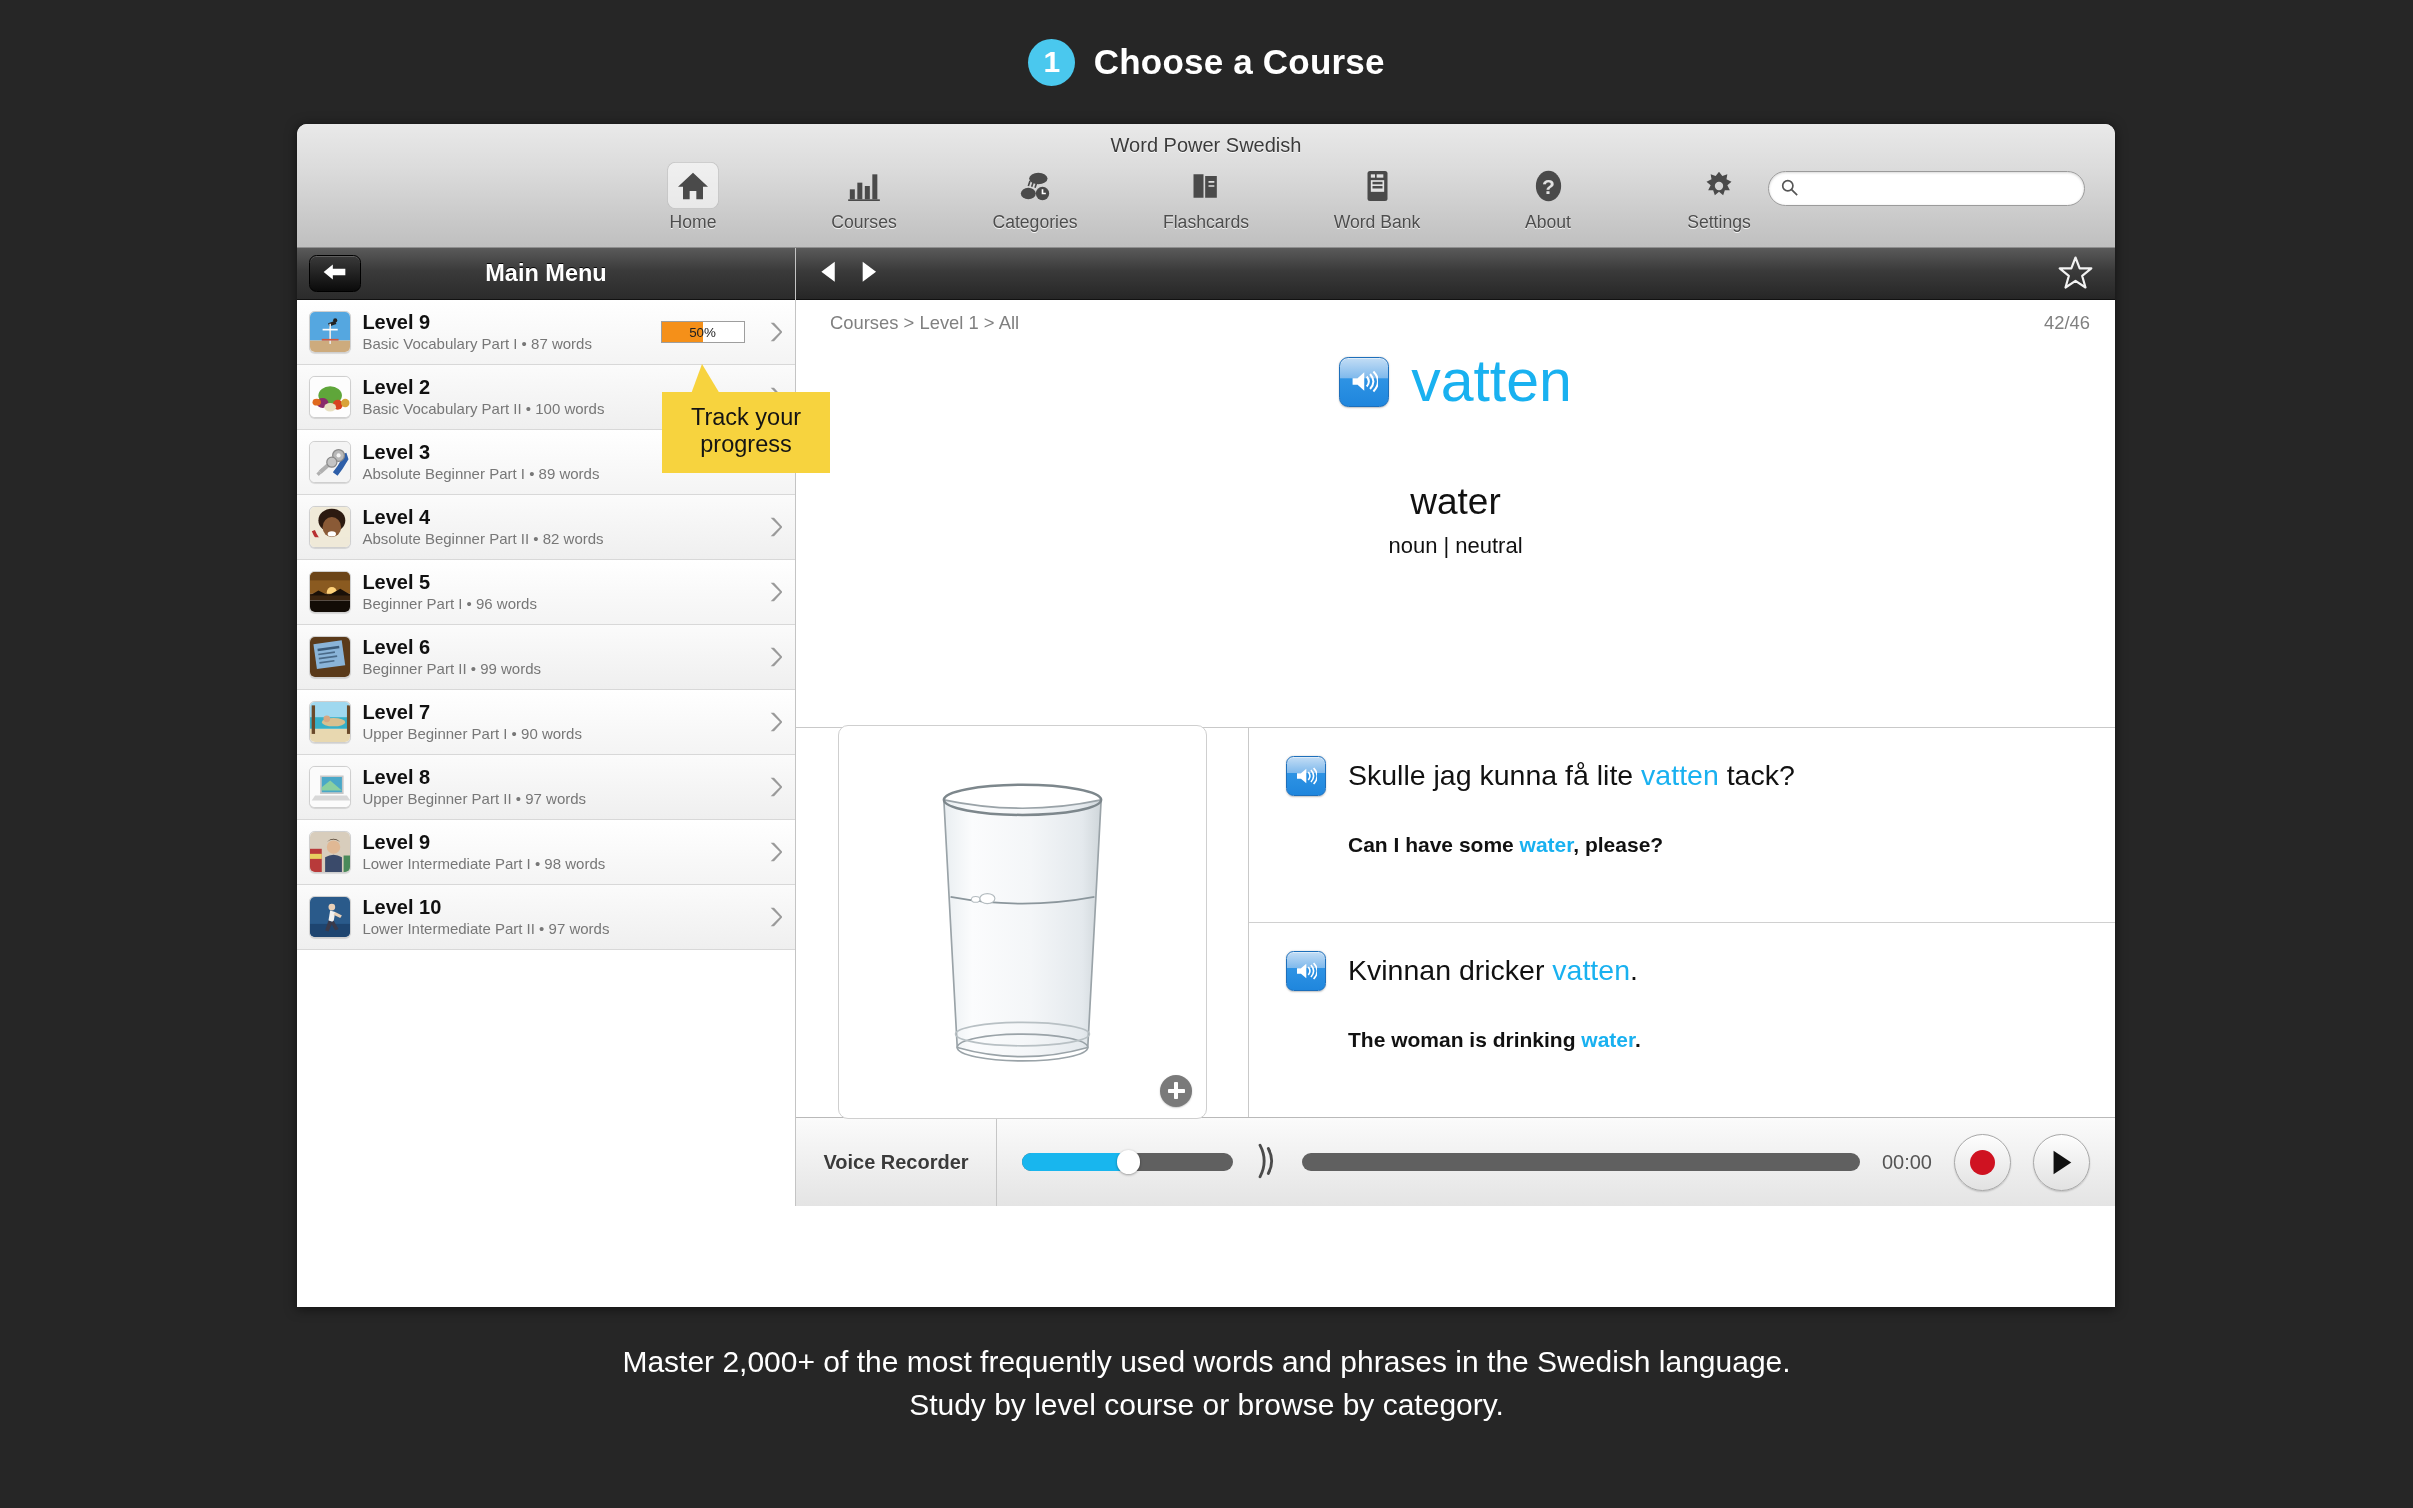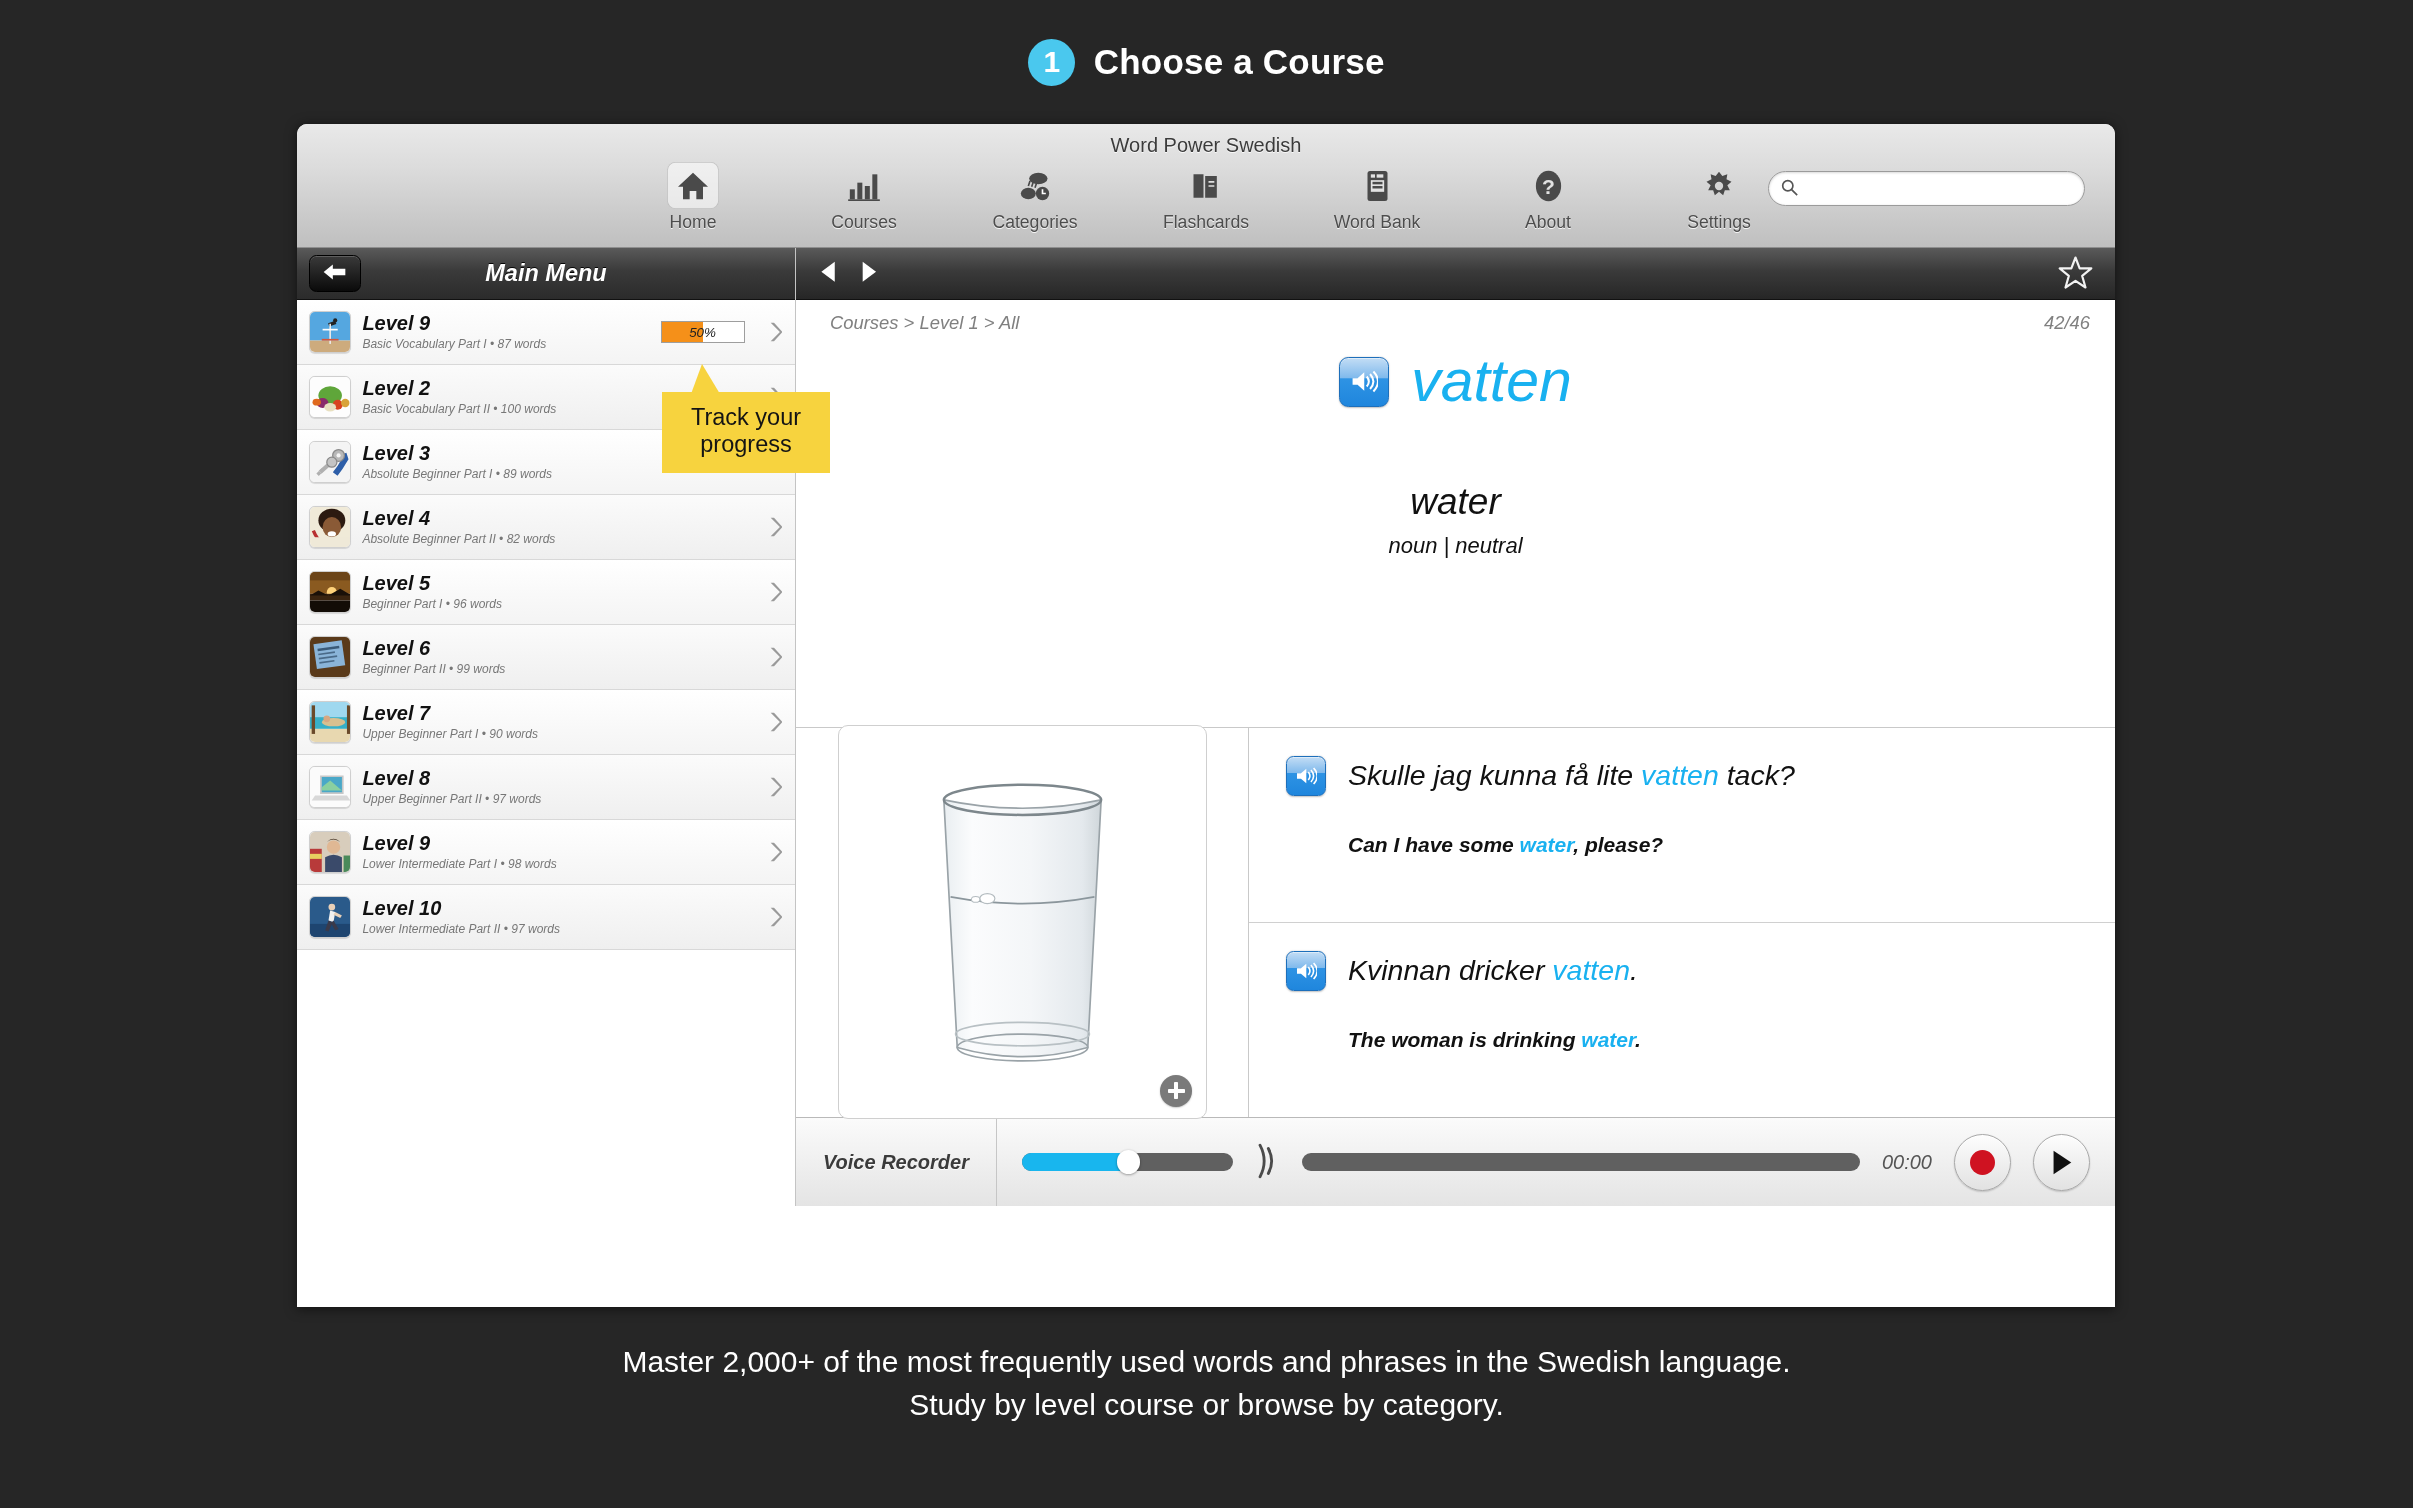--- a/index.html
+++ b/index.html
@@ -77,21 +77,21 @@
     box-shadow:inset 0 0.8px 2.5px rgba(0,0,0,.18);
     display:flex;align-items:center;padding:0 11.7px;gap:6.7px;
   }
   .search-box input{
     border:none;outline:none;background:transparent;
     font-size:17px;font-family:"Liberation Sans",sans-serif;width:100%;
     color:#333;
   }
 
   
-  .app-body{ display:flex; height:958px;font-style:italic; }
+  .app-body{ display:flex; height:958px; }
 
   
   .sidebar{
     width:499px;background:#ffffff;border-right:0.8px solid #c4c4c4;
     display:flex;flex-direction:column;
   }
   .sidebar-header{
     height:52px;
     background:linear-gradient(to bottom,#5a5a5a 0%,#3a3a3a 45%,#2b2b2b 100%);
     display:flex;align-items:center;position:relative;
@@ -121,21 +121,21 @@
     width:42px;height:42px;border-radius:5.9px;flex:none;
     border:0.8px solid #cfcfcf;background:#fff;overflow:hidden;
     box-shadow:0 0.8px 0.8px rgba(0,0,0,.12);
   }
   .thumb svg{ display:block; }
   .level-text{ flex:1; min-width:0; }
   .level-name{
     font-size:20px;font-weight:bold;color:#111;line-height:1.15;
   }
   .level-sub{
-    font-size:12px;color:#777;line-height:1.2;margin-top:1.7px;
+    font-size:15px;color:#777;line-height:1.2;margin-top:1.7px;
   }
   .progress-wrap{
     width:84px;height:22px;border:0.8px solid #9e9e9e;background:#fff;
     position:relative;flex:none;margin-right:8.4px;
   }
   .progress-fill{
     position:absolute;left:0;top:0;bottom:0;background:#f59019;
   }
   .progress-label{
     position:absolute;left:0;right:0;top:0;bottom:0;

